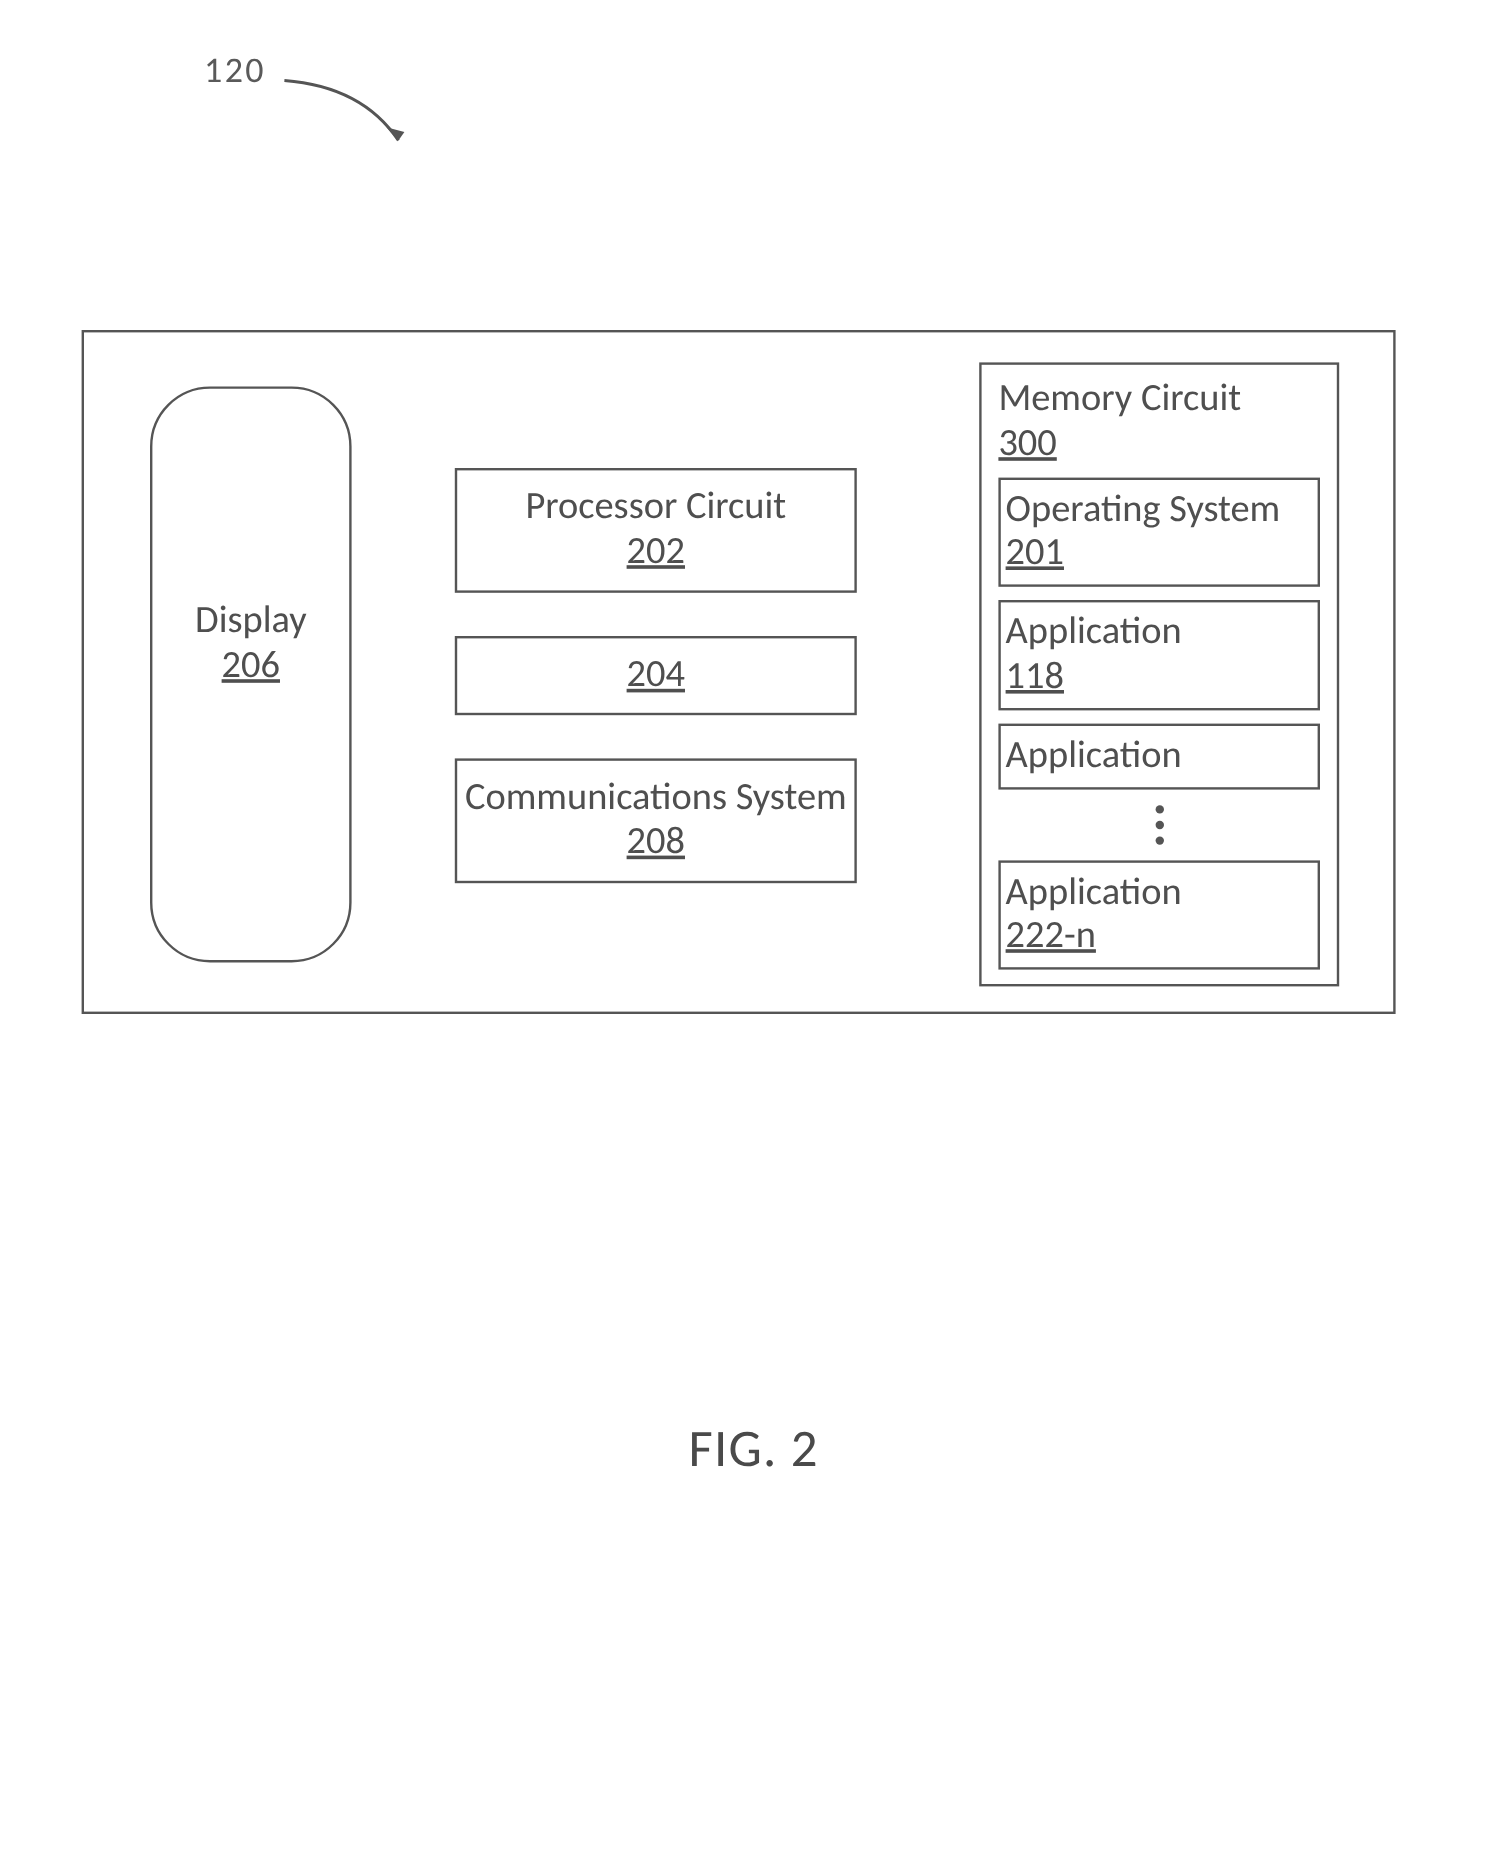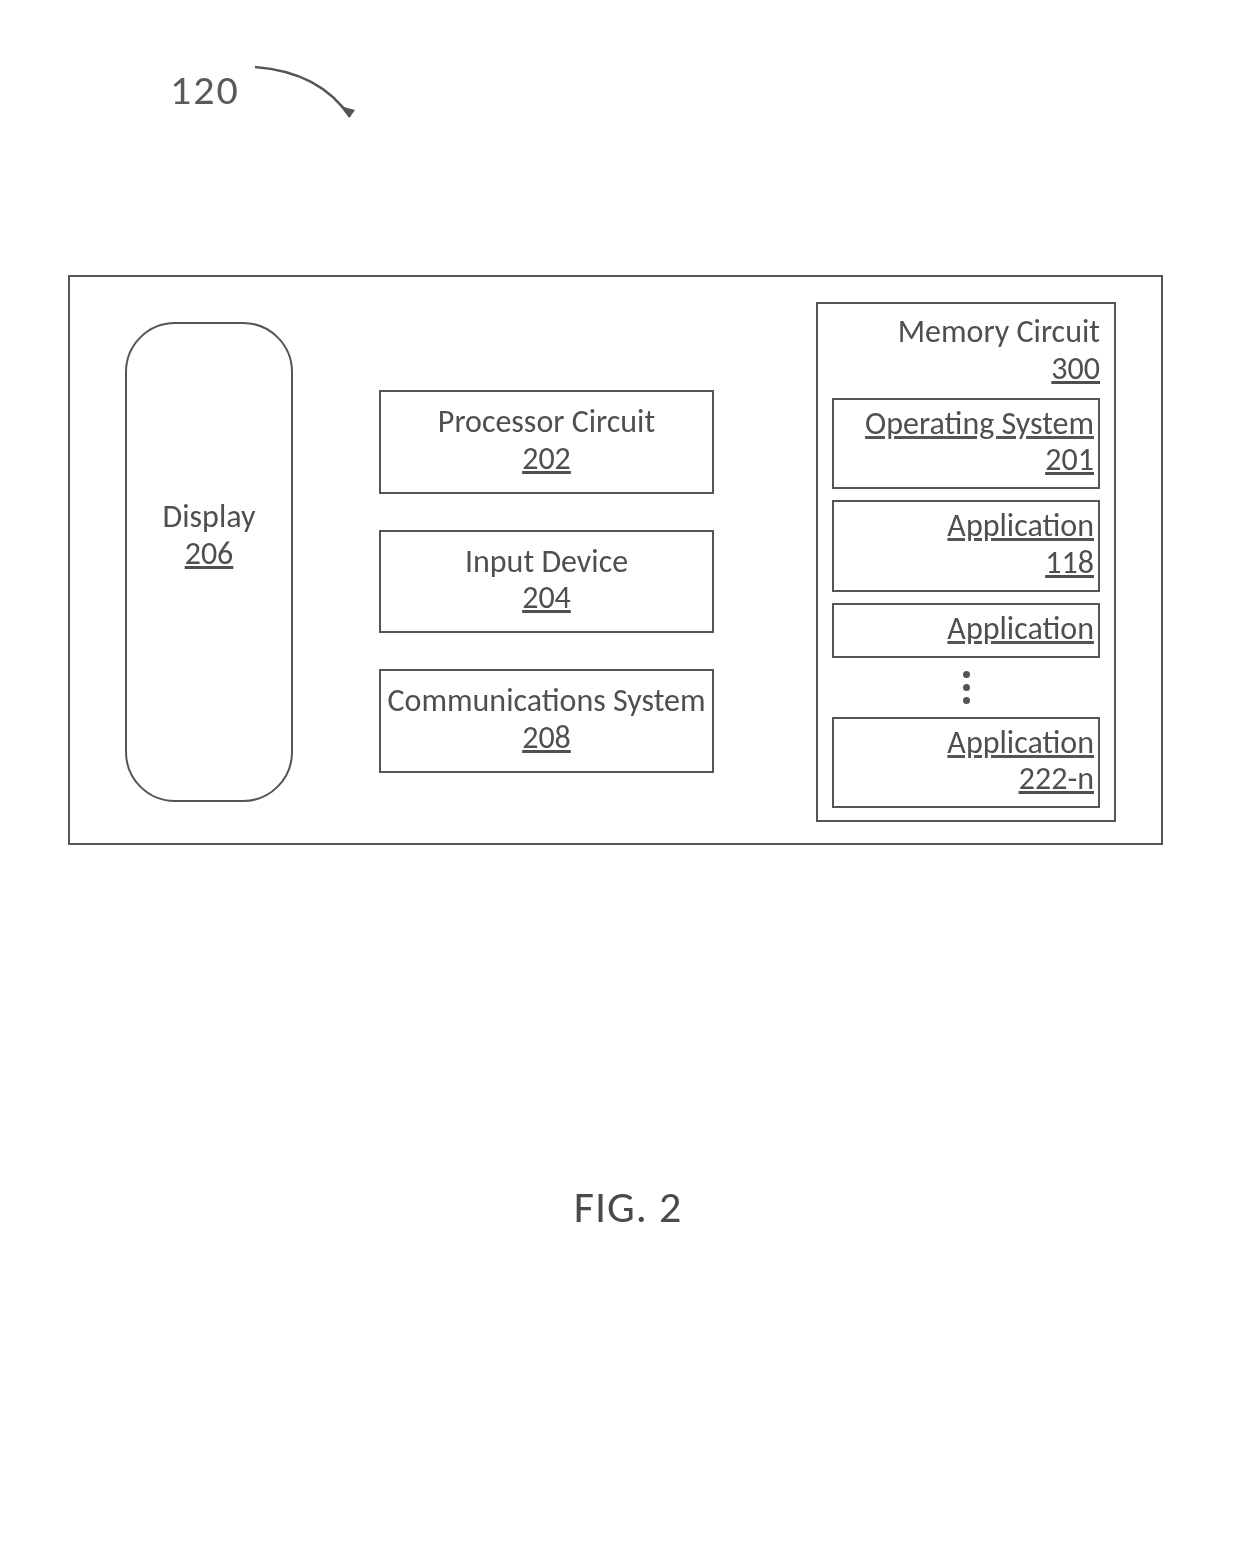--- a/index.html
+++ b/index.html
@@ -13,24 +13,23 @@
   }
   .ref-area {
     position: absolute;
     top: 40px;
     left: 170px;
     display: flex;
     align-items: flex-start;
     gap: 10px;
   }
   .ref-num {
-    font-size: 42px;
+    font-size: 30px;
     color: #5a5a5a;
     letter-spacing: 2px;
-    margin-top: 24px;
   }
   .ref-arrow {
     margin-top: 22px;
   }
   .outer-box {
     position: absolute;
     top: 275px;
     left: 68px;
     width: 1095px;
     height: 570px;
@@ -62,31 +61,30 @@
     text-align: center;
     padding: 12px 6px 14px 6px;
   }
   .memory-box {
     position: absolute;
     top: 25px;
     right: 45px;
     width: 300px;
     height: 520px;
     border: 2.5px solid #555555;
-    text-align: right;
+    text-align: left;
     padding: 10px 14px 14px 14px;
     display: flex;
     flex-direction: column;
   }
   .mem-inner-stack {
     display: flex;
     flex-direction: column;
     gap: 11px;
     margin-top: 10px;
-    text-decoration: underline;
   }
   .mem-inner {
     border: 2.5px solid #555555;
     padding: 6px 4px 8px 4px;
   }
   .label {
     font-size: 32px;
     color: #4f4f4f;
     line-height: 1.15;
   }
@@ -137,21 +135,20 @@
     <div class="label">Display</div>
     <div class="refn">206</div>
   </div>
 
   <div class="center-col">
     <div class="mid-box">
       <div class="label">Processor Circuit</div>
       <div class="refn">202</div>
     </div>
     <div class="mid-box">
-      <div class="label">Input Device</div>
       <div class="refn">204</div>
     </div>
     <div class="mid-box">
       <div class="label">Communications System</div>
       <div class="refn">208</div>
     </div>
   </div>
 
   <div class="memory-box">
     <div class="label">Memory Circuit</div>

